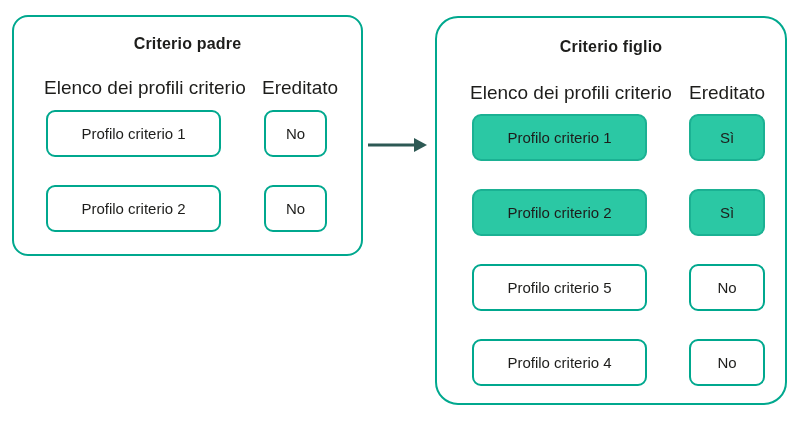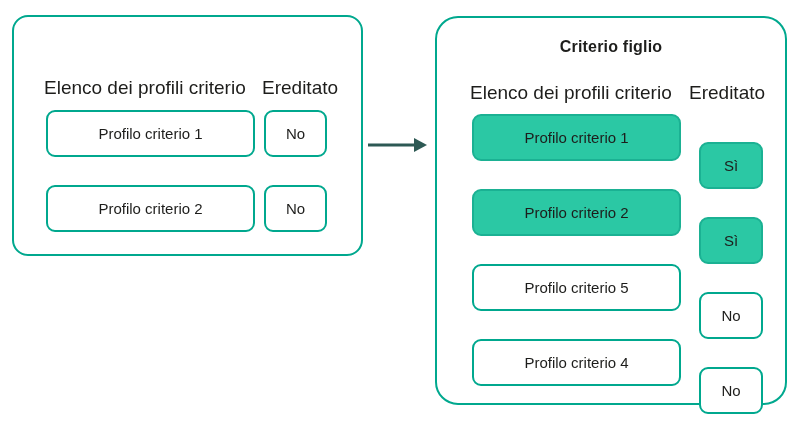--- a/index.html
+++ b/index.html
@@ -52,44 +52,45 @@
     box-sizing: border-box;
     border: 2px solid #00a88e;
     border-radius: 9px;
     background: #ffffff;
     display: flex;
     align-items: center;
     justify-content: center;
     font-size: 15px;
     white-space: nowrap;
   }
-  .pbox.profile   { width: 209px; height: 47px; }
+  .pbox.profile   { width: 175px; height: 47px; }
   .pbox.inherited { width: 63px;  height: 47px; }
   .panel-left  .pbox.profile   { left: 32px; }
   .panel-left  .pbox.inherited { left: 250px; }
   .panel-right .pbox.profile   { left: 35px; }
-  .panel-right .pbox.inherited { left: 262px; width: 64px; margin-top: 28px; }
+  .panel-right .pbox.inherited { left: 252px; width: 76px; }
   .pbox.filled {
     background: #2bc8a4;
     border-color: #1bb193;
   }
   .arrow {
     position: absolute;
     left: 368px;
     top: 131px;
     width: 60px;
     height: 28px;
   }
 </style>
 </head>
 <body>
 
 <div class="stage">
 
   <div class="panel panel-left">
+    <div class="panel-title">Criterio padre</div>
     <div class="col-header profiles">Elenco dei profili criterio</div>
     <div class="col-header inherited">Ereditato</div>
 
     <div class="pbox profile" style="top:93px">Profilo criterio 1</div>
     <div class="pbox inherited" style="top:93px">No</div>
 
     <div class="pbox profile" style="top:168px">Profilo criterio 2</div>
     <div class="pbox inherited" style="top:168px">No</div>
   </div>
 

